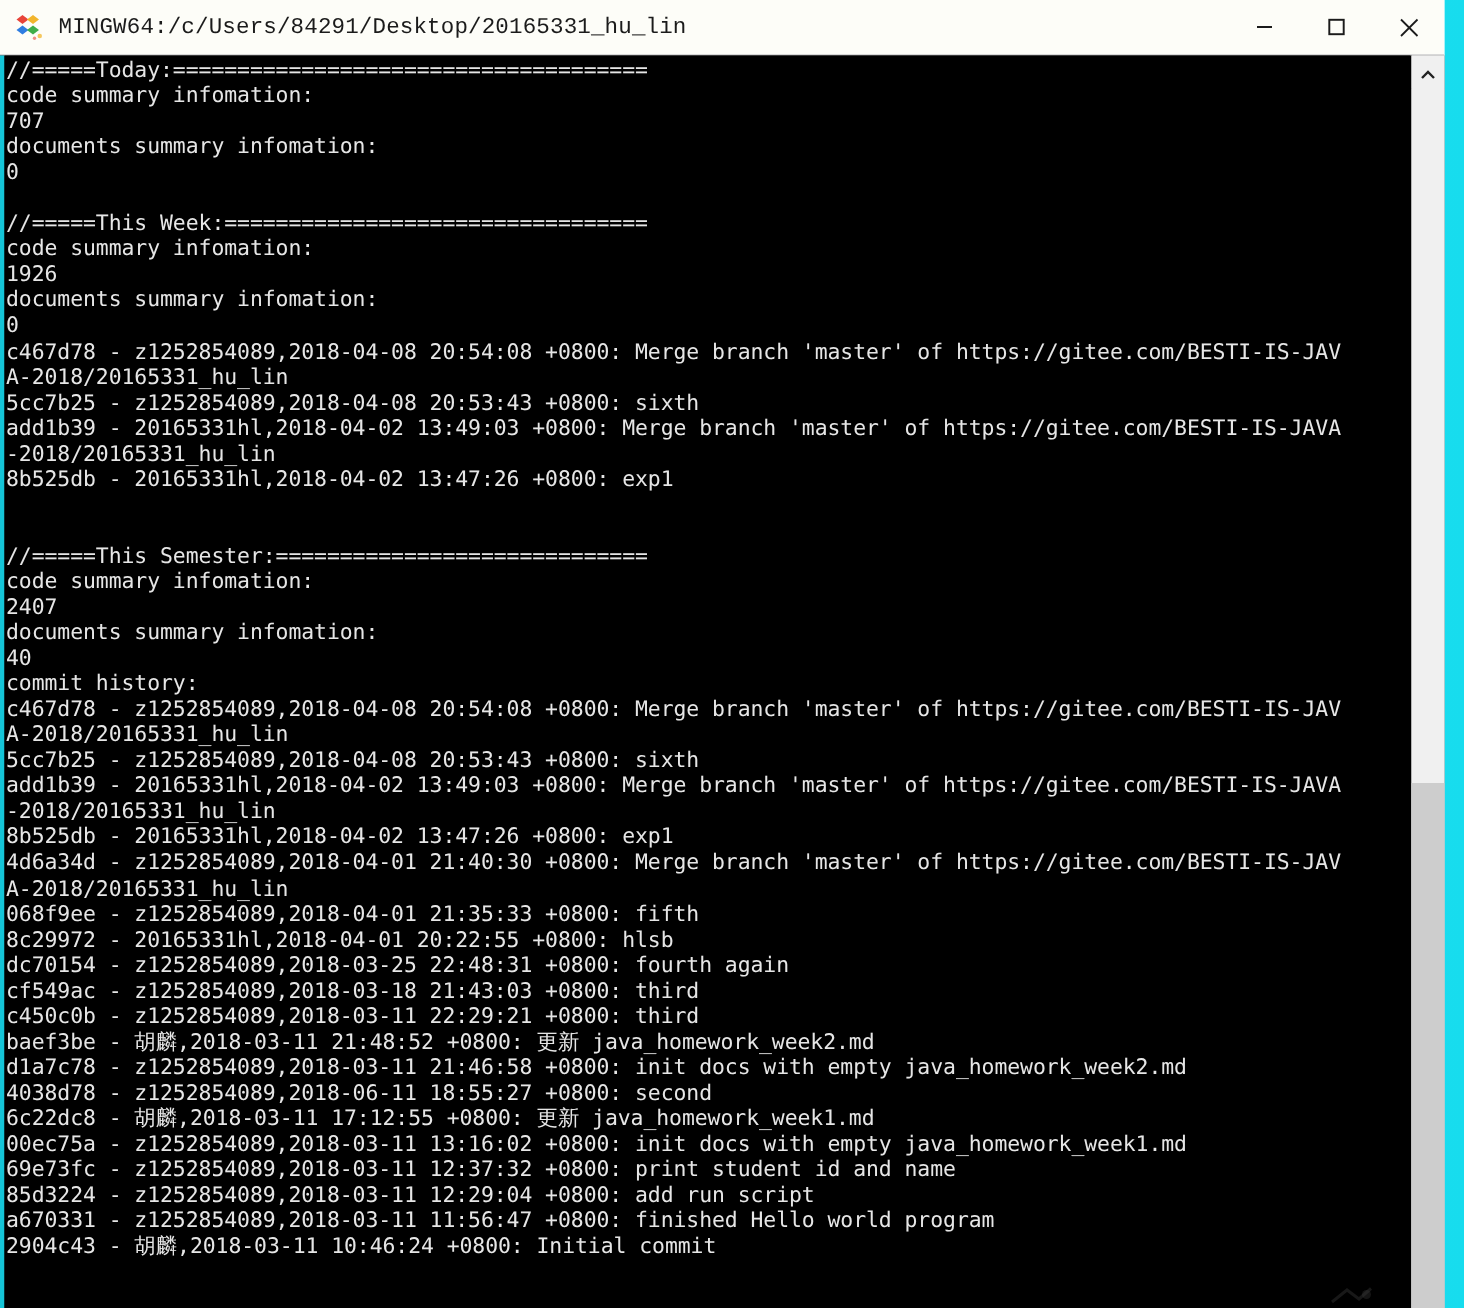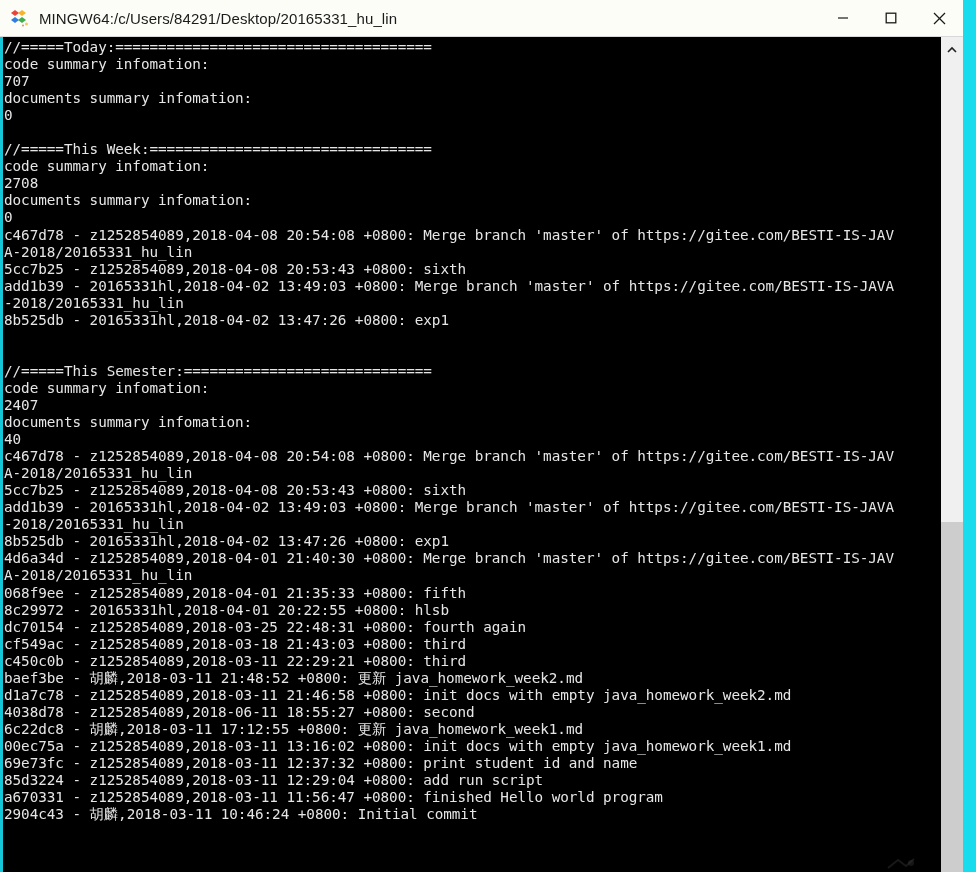--- a/index.html
+++ b/index.html
@@ -45,21 +45,21 @@
   .title-icon {
     width: 20px;
     height: 20px;
     margin-left: 10px;
     margin-right: 9px;
     flex: 0 0 auto;
     position: relative;
   }
   .title-icon svg { display: block; }
   .title-text {
-    font-family: Liberation Sans, sans-serif;
+    font-family: Liberation Mono, monospace;
     font-size: 15px;
     color: #1b1b1b;
     letter-spacing: 0.1px;
     white-space: nowrap;
     flex: 1 1 auto;
     overflow: hidden;
   }
   .win-buttons {
     display: flex;
     height: 36px;
@@ -199,36 +199,37 @@
     <div class="term">
       <div class="term-inner" id="term-inner">
           <div class="tline">//=====Today:=====================================</div>
           <div class="tline">code summary infomation:</div>
           <div class="tline">707</div>
           <div class="tline">documents summary infomation:</div>
           <div class="tline">0</div>
           <div class="tline blank"> </div>
           <div class="tline">//=====This Week:=================================</div>
           <div class="tline">code summary infomation:</div>
-          <div class="tline">2708</div>
+          <div class="tline">1926</div>
           <div class="tline">documents summary infomation:</div>
           <div class="tline">0</div>
           <div class="tline">c467d78 - z1252854089,2018-04-08 20:54:08 +0800: Merge branch 'master' of https://gitee.com/BESTI-IS-JAV</div>
           <div class="tline">A-2018/20165331_hu_lin</div>
           <div class="tline">5cc7b25 - z1252854089,2018-04-08 20:53:43 +0800: sixth</div>
           <div class="tline">add1b39 - 20165331hl,2018-04-02 13:49:03 +0800: Merge branch 'master' of https://gitee.com/BESTI-IS-JAVA</div>
           <div class="tline">-2018/20165331_hu_lin</div>
           <div class="tline">8b525db - 20165331hl,2018-04-02 13:47:26 +0800: exp1</div>
           <div class="tline blank"> </div>
           <div class="tline blank"> </div>
           <div class="tline">//=====This Semester:=============================</div>
           <div class="tline">code summary infomation:</div>
           <div class="tline">2407</div>
           <div class="tline">documents summary infomation:</div>
           <div class="tline">40</div>
+          <div class="tline">commit history:</div>
           <div class="tline">c467d78 - z1252854089,2018-04-08 20:54:08 +0800: Merge branch 'master' of https://gitee.com/BESTI-IS-JAV</div>
           <div class="tline">A-2018/20165331_hu_lin</div>
           <div class="tline">5cc7b25 - z1252854089,2018-04-08 20:53:43 +0800: sixth</div>
           <div class="tline">add1b39 - 20165331hl,2018-04-02 13:49:03 +0800: Merge branch 'master' of https://gitee.com/BESTI-IS-JAVA</div>
           <div class="tline">-2018/20165331_hu_lin</div>
           <div class="tline">8b525db - 20165331hl,2018-04-02 13:47:26 +0800: exp1</div>
           <div class="tline">4d6a34d - z1252854089,2018-04-01 21:40:30 +0800: Merge branch 'master' of https://gitee.com/BESTI-IS-JAV</div>
           <div class="tline">A-2018/20165331_hu_lin</div>
           <div class="tline">068f9ee - z1252854089,2018-04-01 21:35:33 +0800: fifth</div>
           <div class="tline">8c29972 - 20165331hl,2018-04-01 20:22:55 +0800: hlsb</div>

